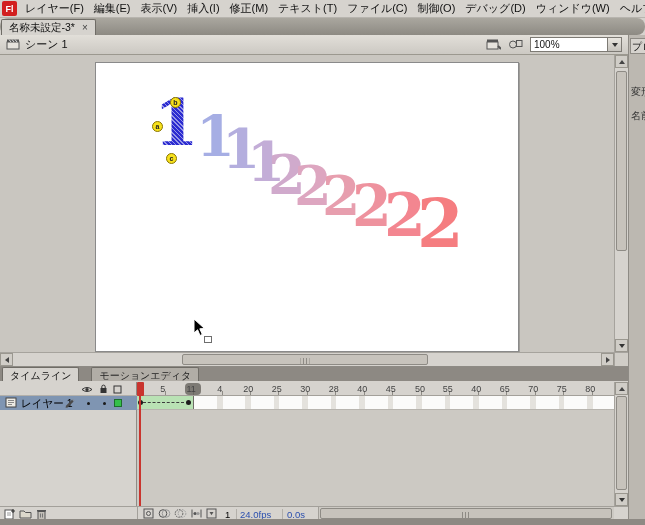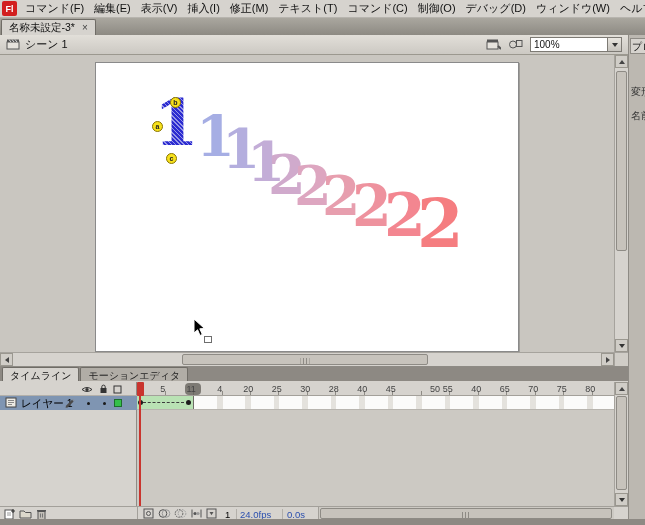--- a/index.html
+++ b/index.html
@@ -8,21 +8,21 @@
   #win { position:relative; width:645px; height:525px; background:#d6d3ce; overflow:hidden; color:#111; font-size:11px; }
 
   
   .menu-bar { position:absolute; left:0; top:0; width:645px; height:18px; display:flex; align-items:center; background:#d6d3ce; border-bottom:1px solid #b7b4ae; padding-left:2px; }
   .app-logo { width:15px; height:15px; background:#d21f1f; color:#fff; font-weight:bold; font-size:9px; display:flex; align-items:center; justify-content:center; border-radius:2px; margin-right:3px; flex:0 0 auto; }
   .menu-items { display:flex; align-items:center; height:100%; }
   .menu-item { padding:0 5px; font-size:11px; white-space:nowrap; }
   .menu-right { margin-left:auto; display:flex; align-items:center; overflow:hidden; }
 
   
-  .tab-bar { position:absolute; left:0; top:18px; width:645px; height:17px; background:linear-gradient(#aaa79f,#8d8a83); display:flex; align-items:flex-end; padding-left:1px; }
+  .tab-bar { position:absolute; left:0; top:18px; width:645px; height:17px; background:linear-gradient(#aaa79f,#8d8a83); display:flex; align-items:flex-end; padding-left:1px;border-radius:8px; }
   .doc-tab { height:16px; background:#d6d3ce; border:1px solid #6f6c66; border-bottom:none; border-radius:2px 2px 0 0; display:flex; align-items:center; gap:7px; padding:0 7px; font-size:10.5px; }
   .tab-close { font-size:10px; color:#444; line-height:1; }
 
   
   .edit-bar { position:absolute; left:0; top:35px; width:628px; height:20px; background:linear-gradient(#e2dfd9,#ccc9c3); border-bottom:1px solid #9b988f; display:flex; align-items:center; padding:0 6px; gap:5px; }
   .scene-name { font-size:11px; }
   .edit-bar-right { margin-left:auto; display:flex; align-items:center; gap:7px; }
   .zoom-combo { display:flex; width:92px; height:15px; border:1px solid #7d7a74; background:#fff; }
   .zoom-value { flex:1; font-size:10px; padding:1px 3px; }
   .zoom-drop { width:14px; background:linear-gradient(#e8e5df,#c6c3bd); border-left:1px solid #7d7a74; display:flex; align-items:center; justify-content:center; }
@@ -52,21 +52,21 @@
   .right-dock { position:absolute; left:628px; top:35px; width:17px; height:484px; background:#bcb8b1; border-left:1px solid #8e8b85; overflow:hidden; }
   .dock-tab { position:absolute; left:1px; top:3px; width:16px; height:16px; background:#d6d3ce; border:1px solid #8e8b85; border-right:none; font-size:10px; padding:1px 1px; white-space:nowrap; overflow:hidden; }
   .dock-frag { position:absolute; left:2px; width:15px; font-size:10px; color:#333; white-space:nowrap; overflow:hidden; }
   .dock-frag.f1 { top:50px; } .dock-frag.f2 { top:74px; }
 
   
   .timeline { position:absolute; left:0; top:366px; width:628px; height:153px; background:#d6d3ce; border-top:1px solid #8e8b85; }
   .tl-tabs { position:absolute; left:0; top:0; width:628px; height:14px; background:#8d8983; display:flex; align-items:flex-end; padding-left:2px; gap:1px; }
   .tl-tab { height:14px; padding:1px 7px 0; font-size:10px; white-space:nowrap; border:1px solid #6f6c66; border-bottom:none; border-radius:2px 2px 0 0; }
   .tl-tab.active { background:#d6d3ce; }
-  .tl-tab.inactive { background:#b1ada6; color:#222; }
+  .tl-tab.inactive { background:#b1ada6; color:#222;margin-left:11px; }
 
   .tl-body { position:absolute; left:0; top:15px; width:628px; height:124px; background:#ccc9c3; }
   .tl-left { position:absolute; left:0; top:0; width:137px; height:124px; background:#d6d3ce; border-right:1px solid #8e8b85; }
   .tl-left-header { position:absolute; left:0; top:0; width:137px; height:14px; border-bottom:1px solid #b3b0aa; }
   .hdr-icon { position:absolute; top:2px; }
   .hdr-eye { left:81px; } .hdr-lock { left:99px; } .hdr-outline { left:113px; }
   .layer-row { position:absolute; left:0; top:14px; width:137px; height:14px; background:#7f95b2; }
   .layer-icon { position:absolute; left:5px; top:1px; }
   .layer-name { position:absolute; left:21px; top:1px; font-size:10.5px; color:#000; white-space:nowrap; }
   .pencil { position:absolute; left:64px; top:1px; }
@@ -103,27 +103,27 @@
   .window-bottom { position:absolute; left:0; top:519px; width:645px; height:6px; background:#8d8983; }
 </style>
 </head>
 <body>
 
 <div id="win">
 
   <div class="menu-bar">
     <div class="app-logo">Fl</div>
     <div class="menu-items">
-        <span class="menu-item">コマンド(F)</span>
+        <span class="menu-item">レイヤー(F)</span>
         <span class="menu-item">編集(E)</span>
         <span class="menu-item">表示(V)</span>
         <span class="menu-item">挿入(I)</span>
         <span class="menu-item">修正(M)</span>
         <span class="menu-item">テキスト(T)</span>
-        <span class="menu-item">コマンド(C)</span>
+        <span class="menu-item">ファイル(C)</span>
         <span class="menu-item">制御(O)</span>
         <span class="menu-item">デバッグ(D)</span>
         <span class="menu-item">ウィンドウ(W)</span>
         <span class="menu-item">ヘルプ(H)</span>
       </div>
     <div class="menu-right">
       
       
     </div>
   </div>
@@ -275,21 +275,21 @@
           <span class="playhead-handle"></span>
         <span class="ruler-num" style="left: 25.65px;">5</span>
             <span class="ruler-num" style="left: 54.15px;">11</span>
             <span class="ruler-num" style="left: 82.65px;">4</span>
             <span class="ruler-num" style="left: 111.15px;">20</span>
             <span class="ruler-num" style="left: 139.65px;">25</span>
             <span class="ruler-num" style="left: 168.15px;">30</span>
             <span class="ruler-num" style="left: 196.65px;">28</span>
             <span class="ruler-num" style="left: 225.15px;">40</span>
             <span class="ruler-num" style="left: 253.65px;">45</span>
-            <span class="ruler-num" style="left: 298px; text-align: right;">50</span>
+            <span class="ruler-num" style="left: 283px; text-align: right;">50</span>
             <span class="ruler-num" style="left: 310.65px;">55</span>
             <span class="ruler-num" style="left: 339.15px;">40</span>
             <span class="ruler-num" style="left: 367.65px;">65</span>
             <span class="ruler-num" style="left: 396.15px;">70</span>
             <span class="ruler-num" style="left: 424.65px;">75</span>
             <span class="ruler-num" style="left: 453.15px;">80</span>
           </div>
         <div class="frame-row">
           <span class="tween-span">
             <span class="tween-line"></span>

